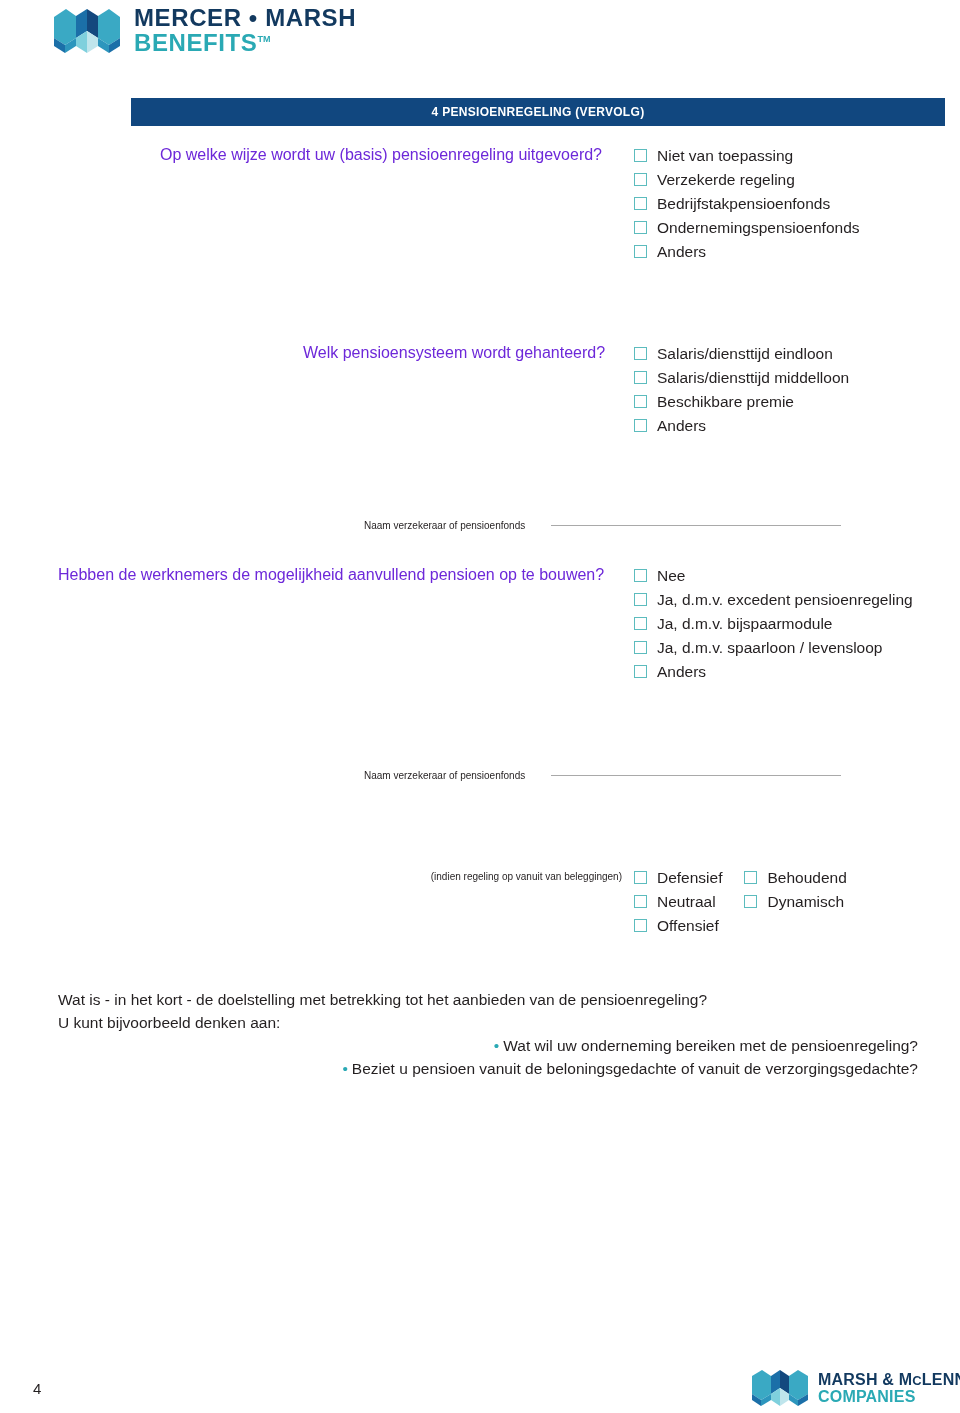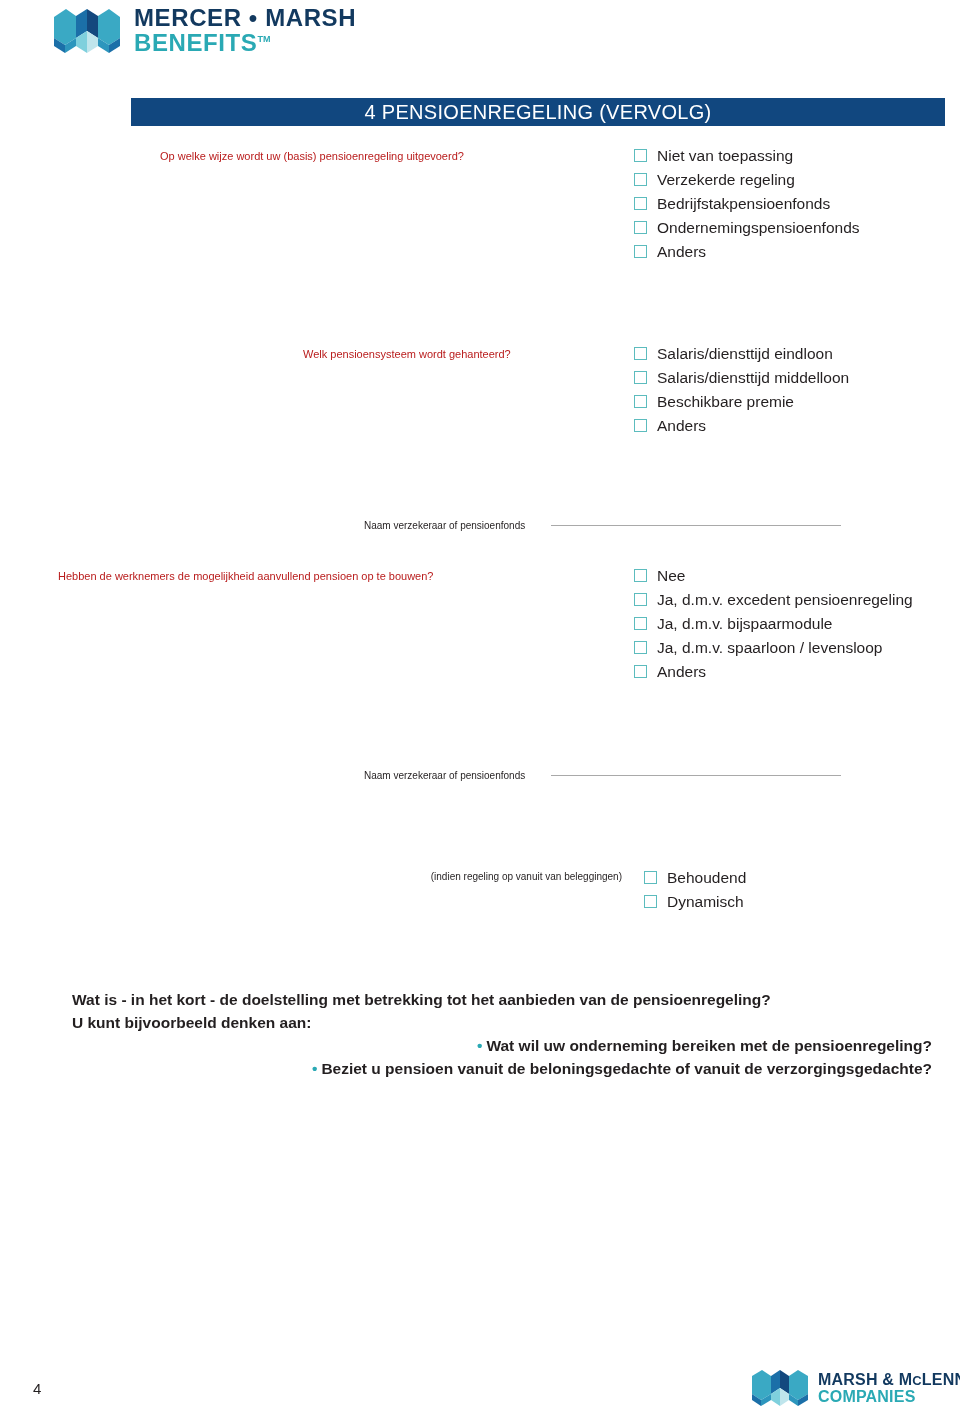--- a/index.html
+++ b/index.html
@@ -50,29 +50,30 @@
     position: absolute;
     left: 131px;
     top: 98px;
     width: 814px;
     height: 28px;
     background: #11477f;
     color: #ffffff;
     display: flex;
     align-items: center;
     justify-content: center;
-    font-size: 20px;
+    font-size: 12px;
     letter-spacing: 0.3px;
+    font-weight: bold;
   }
 
   
   .q-block { position: absolute; }
   .q-prompt {
-    font-size: 11px;
-    color: #b91c1c;
+    font-size: 16px;
+    color: #6d28d9;
     white-space: nowrap;
   }
   .opt-col { display: flex; flex-direction: column; gap: 5px; }
   .opt-row { display: flex; align-items: flex-start; gap: 10px; }
   .checkbox {
     width: 13px;
     height: 13px;
     border: 1.6px solid #5cbcbe;
     background: #ffffff;
     flex: 0 0 auto;
@@ -105,21 +106,21 @@
 
   
   #profile-block { position: absolute; left: 140px; top: 868px; width: 810px; }
   .profile-labels { text-align: right; width: 482px; }
   .profile-title { font-size: 15.5px; color: #231f20; }
   .profile-sub { font-size: 10px; color: #231f20; margin-top: 3px; }
   .profile-cols { position: absolute; left: 494px; top: 0; display: flex; gap: 12px; }
   .profile-col-2 { margin-left: 10px; }
 
   
-  #closing-block { position: absolute; left: 72px; top: 988px; width: 860px; font-weight: bold; }
+  #closing-block { position: absolute; left: 58px; top: 988px; width: 860px; }
   .closing-line { font-size: 15.5px; line-height: 23px; color: #231f20; }
   .bullet-line { font-size: 15.5px; line-height: 23px; color: #231f20; text-align: right; }
   .bullet-dot { color: #2aa9b4; margin-right: 4px; }
 
   
   #page-number {
     position: absolute;
     left: 33px;
     top: 1380px;
     font-size: 15px;
@@ -264,20 +265,34 @@
 <div class="fill-row" style="left:364px; top:770px; width:584px;">
   <span class="fill-label">Naam verzekeraar of pensioenfonds</span>
   <span class="fill-line" style="width:290px;"></span>
 </div>
 
 <div id="profile-block">
   <div class="profile-labels">
     <div class="profile-sub">(indien regeling op vanuit van beleggingen)</div>
   </div>
   <div class="profile-cols">
+    <div class="opt-col">
+      <label class="opt-row">
+        <span class="checkbox"></span>
+        <span class="opt-label">Defensief</span>
+      </label>
+      <label class="opt-row">
+        <span class="checkbox"></span>
+        <span class="opt-label">Neutraal</span>
+      </label>
+      <label class="opt-row">
+        <span class="checkbox"></span>
+        <span class="opt-label">Offensief</span>
+      </label>
+    </div>
     <div class="opt-col profile-col-2">
       <label class="opt-row">
         <span class="checkbox"></span>
         <span class="opt-label">Behoudend</span>
       </label>
       <label class="opt-row">
         <span class="checkbox"></span>
         <span class="opt-label">Dynamisch</span>
       </label>
     </div>

